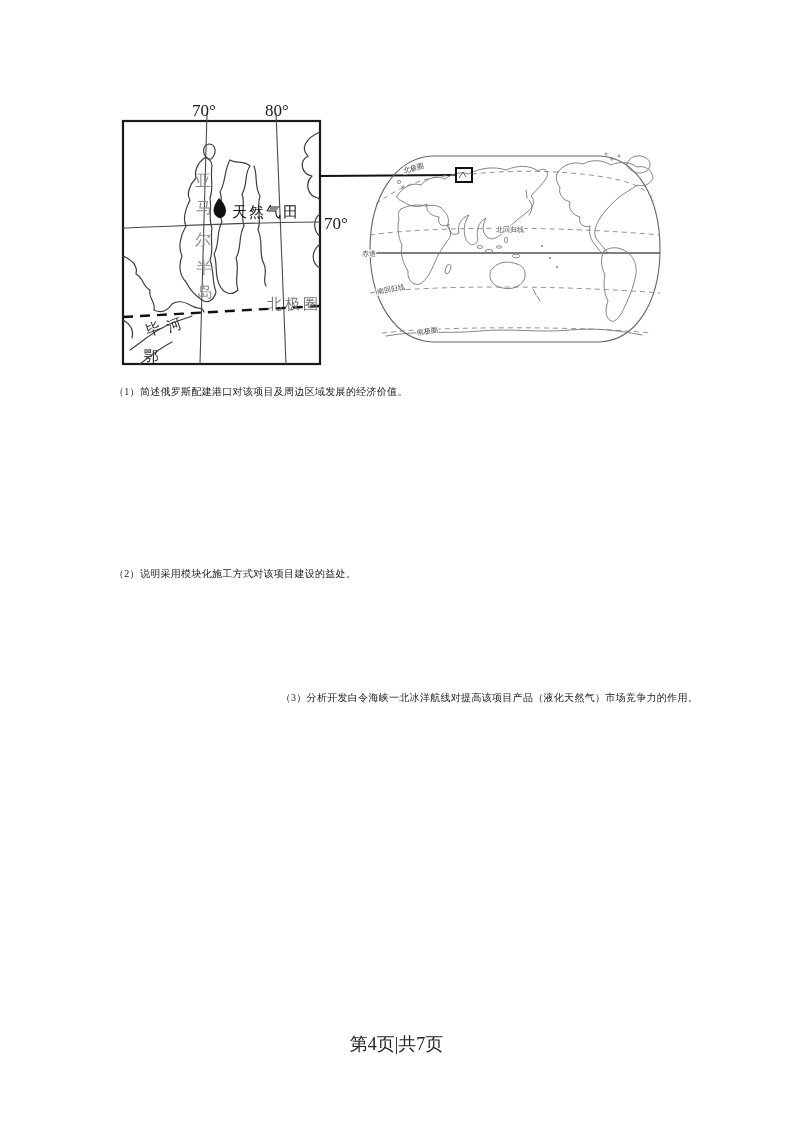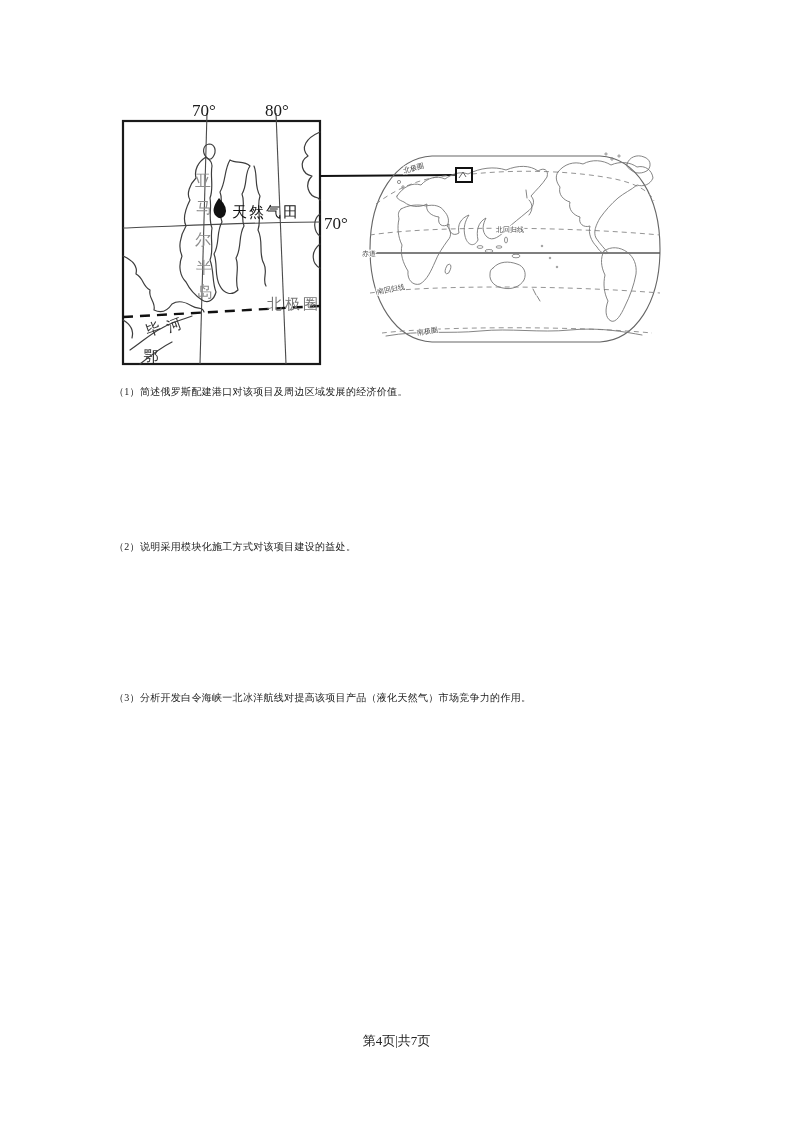--- a/index.html
+++ b/index.html
@@ -15,27 +15,27 @@
   .figure-svg{position:absolute;left:0;top:0;}
   .q{
     position:absolute;
     left:114px;
     width:566px;
     font-size:10px;
     line-height:31px;
     letter-spacing:0.3px;
     color:#1c1c1c;
   }
-  .q.hang{padding-left:18px;text-indent:-18px;}
+  .q.hang{padding-left:18px;text-indent:-18px;text-align:right;}
   .footer{
     position:absolute;
     left:0;top:1028px;
     width:100%;
     text-align:center;
-    font-size:13px;
+    font-size:18px;
     color:#222;
   }
   
   text{font-family:"Liberation Serif","DejaVu Serif",serif;}
   .deg{font-size:17px;fill:#1a1a1a;}
   .pen{font-size:16px;fill:#8c8c8c;}
   .gas{font-size:15px;fill:#111;letter-spacing:2px;}
   .arc{font-size:15px;fill:#777;letter-spacing:3px;}
   .riv{font-size:15px;fill:#333;}
   .wm-label{font-size:7px;fill:#444;stroke:#fff;stroke-width:2px;paint-order:stroke;}
@@ -158,20 +158,20 @@
       <text class="wm-label" x="404" y="169" transform="rotate(-14 404 169)">北极圈</text>
       <text class="wm-label" x="496" y="228">北回归线</text>
       <text class="wm-label" x="362" y="252">赤道</text>
       <text class="wm-label" x="377" y="290" transform="rotate(-10 377 287)">南回归线</text>
       <text class="wm-label" x="417" y="331" transform="rotate(-8 417 329)">南极圈</text>
     </g>
   </svg>
 
   <div class="q" style="top:372px;">（1）简述俄罗斯配建港口对该项目及周边区域发展的经济价值。</div>
 
-  <div class="q" style="top:527px;">（2）说明采用模块化施工方式对该项目建设的益处。</div>
+  <div class="q" style="top:554px;">（2）说明采用模块化施工方式对该项目建设的益处。</div>
 
   <div class="q hang" style="top:678px;">（3）分析开发白令海峡一北冰洋航线对提高该项目产品（液化天然气）市场竞争力的作用。</div>
 
 
   <div class="footer">第4页|共7页</div>
 
 </div>
 
 </body></html>

